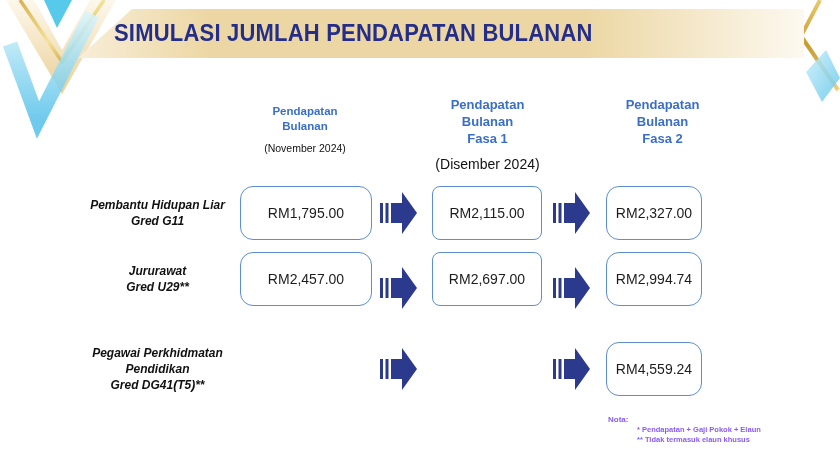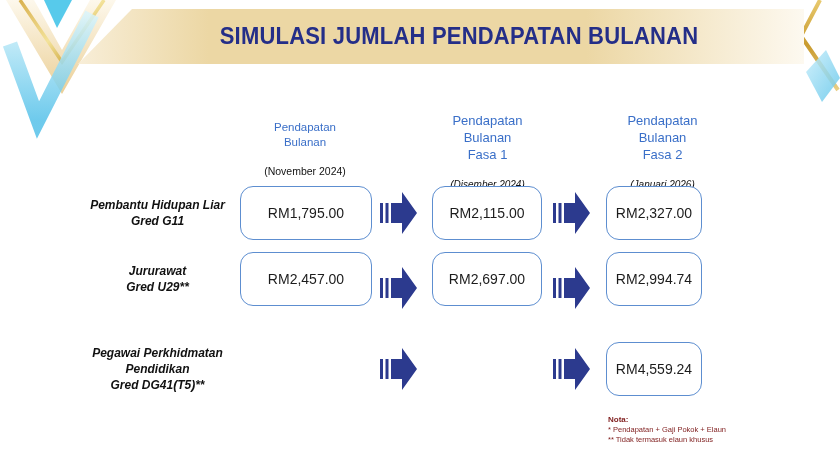--- a/index.html
+++ b/index.html
@@ -3,64 +3,64 @@
 <meta charset="utf-8">
 <style>
   html,body{margin:0;padding:0;background:#fff;}
   .slide{
     position:relative;width:840px;height:470px;background:#ffffff;overflow:hidden;
     font-family:"Liberation Sans",sans-serif;color:#111;
   }
   .pre{white-space:pre-line;}
   
   .banner{
-    position:absolute;left:78px;top:9px;width:726px;height:55px;
+    position:absolute;left:78px;top:9px;width:726px;height:49px;
     background:linear-gradient(90deg,#f8eed8 0%,#ecd7a4 18%,#ecd7a4 70%,#fdf9f0 100%);
     clip-path:polygon(54px 0,100% 0,100% 100%,0 100%);
-    display:flex;align-items:center;justify-content:center;padding-left:36px;box-sizing:border-box;
+    display:flex;align-items:center;padding-left:36px;box-sizing:border-box;
   }
   .banner h1{
     margin:0;font-size:22px;font-weight:bold;color:#242e88;letter-spacing:.2px;
     transform:scaleY(1.06);
   }
   
   .col-header{position:absolute;text-align:center;}
-  .col-header .h-title{font-weight:normal;color:#3a6fc8;line-height:1.3;margin-top:16px;}
-  .col-header .h-sub{color:#111;margin-top:15px;}
+  .col-header .h-title{font-weight:bold;color:#3a6fc8;line-height:1.3;}
+  .col-header .h-sub{color:#111;margin-top:8px;}
   .ch1{left:230px;top:104px;width:150px;}
   .ch1 .h-title{font-size:11.5px;}
   .ch1 .h-sub{font-size:10.5px;}
   .ch2{left:420px;top:97px;width:135px;}
   .ch3{left:595px;top:97px;width:135px;}
   .ch2 .h-title,.ch3 .h-title{font-size:13px;}
-  .ch2 .h-sub,.ch3 .h-sub{font-size:10px;font-style:italic;}
+  .ch2 .h-sub,.ch3 .h-sub{font-size:14px;}
   
   .row-label{
     position:absolute;left:55px;width:205px;height:54px;
     display:flex;align-items:center;justify-content:center;text-align:center;
     font-weight:bold;font-size:12px;line-height:1.35;color:#111;font-style:italic;
   }
   .value-box{
     position:absolute;height:54px;background:#fff;
     border:1.6px solid #5d8ed0;border-radius:13px;box-sizing:border-box;
     display:flex;align-items:center;justify-content:center;
     font-size:14px;color:#1c1c1c;
   }
   .b1{left:240px;width:132px;}
-  .b2{left:432px;width:110px;}
+  .b2{left:432px;width:110px;border-radius:8px;}
   .b3{left:606px;width:96px;}
   .r1{top:186px;} .r2{top:252px;} .r3{top:342px;}
   .arrow{position:absolute;width:38px;height:44px;}
   .a1{left:380px;} .a2{left:553px;}
   .ar1{top:191px;} .ar2{top:266px;} .ar3{top:347px;}
   .arrow svg{display:block;width:100%;height:100%;fill:#2c3a8e;}
   
-  .note{position:absolute;left:608px;top:415px;width:190px;color:#7f1d1d;}
+  .note{position:absolute;left:608px;top:415px;width:190px;color:#8b5cf6;}
   .note .note-heading{font-size:8px;font-weight:bold;line-height:1.25;}
-  .note .note-lines{font-size:7.5px;font-weight:normal;line-height:1.3;}
+  .note .note-lines{font-size:7.5px;font-weight:bold;line-height:1.3;margin-left:29px;}
   
   .deco{position:absolute;pointer-events:none;}
   .deco-left{left:0;top:0;width:130px;height:140px;}
   .deco-right{left:788px;top:0;width:52px;height:112px;}
 </style>
 </head>
 <body>
 
 <div class="slide">
 
@@ -114,21 +114,20 @@
   <div class="col-header ch2">
     <div class="h-title pre">Pendapatan
 Bulanan
 Fasa 1</div>
     <div class="h-sub">(Disember 2024)</div>
   </div>
   <div class="col-header ch3">
     <div class="h-title pre">Pendapatan
 Bulanan
 Fasa 2</div>
-    <div class="h-sub">(Januari 2026)</div>
   </div>
 
   <div class="row-label r1 pre">Pembantu Hidupan Liar
 Gred G11</div>
   <div class="value-box b1 r1">RM1,795.00</div>
   <div class="arrow a1 ar1">
     <svg viewBox="0 0 38 44">
         <rect x="0" y="12" width="3" height="20"></rect>
         <rect x="5.5" y="12" width="3" height="20"></rect>
         <polygon points="11,12 22,12 22,1 37,22 22,43 22,32 11,32"></polygon>

